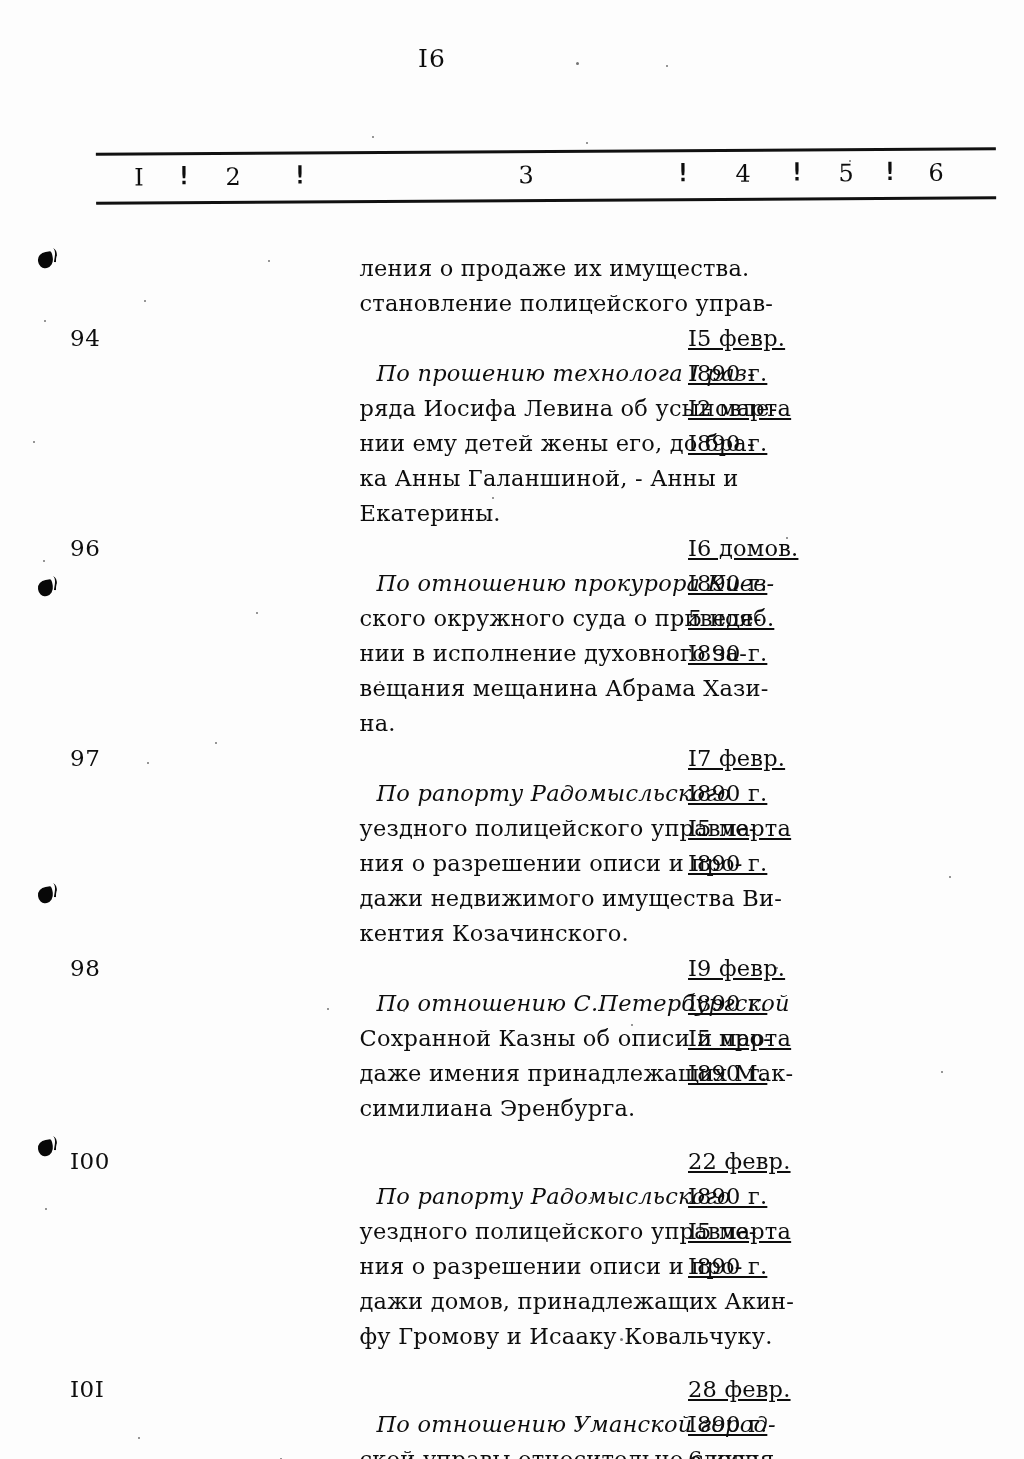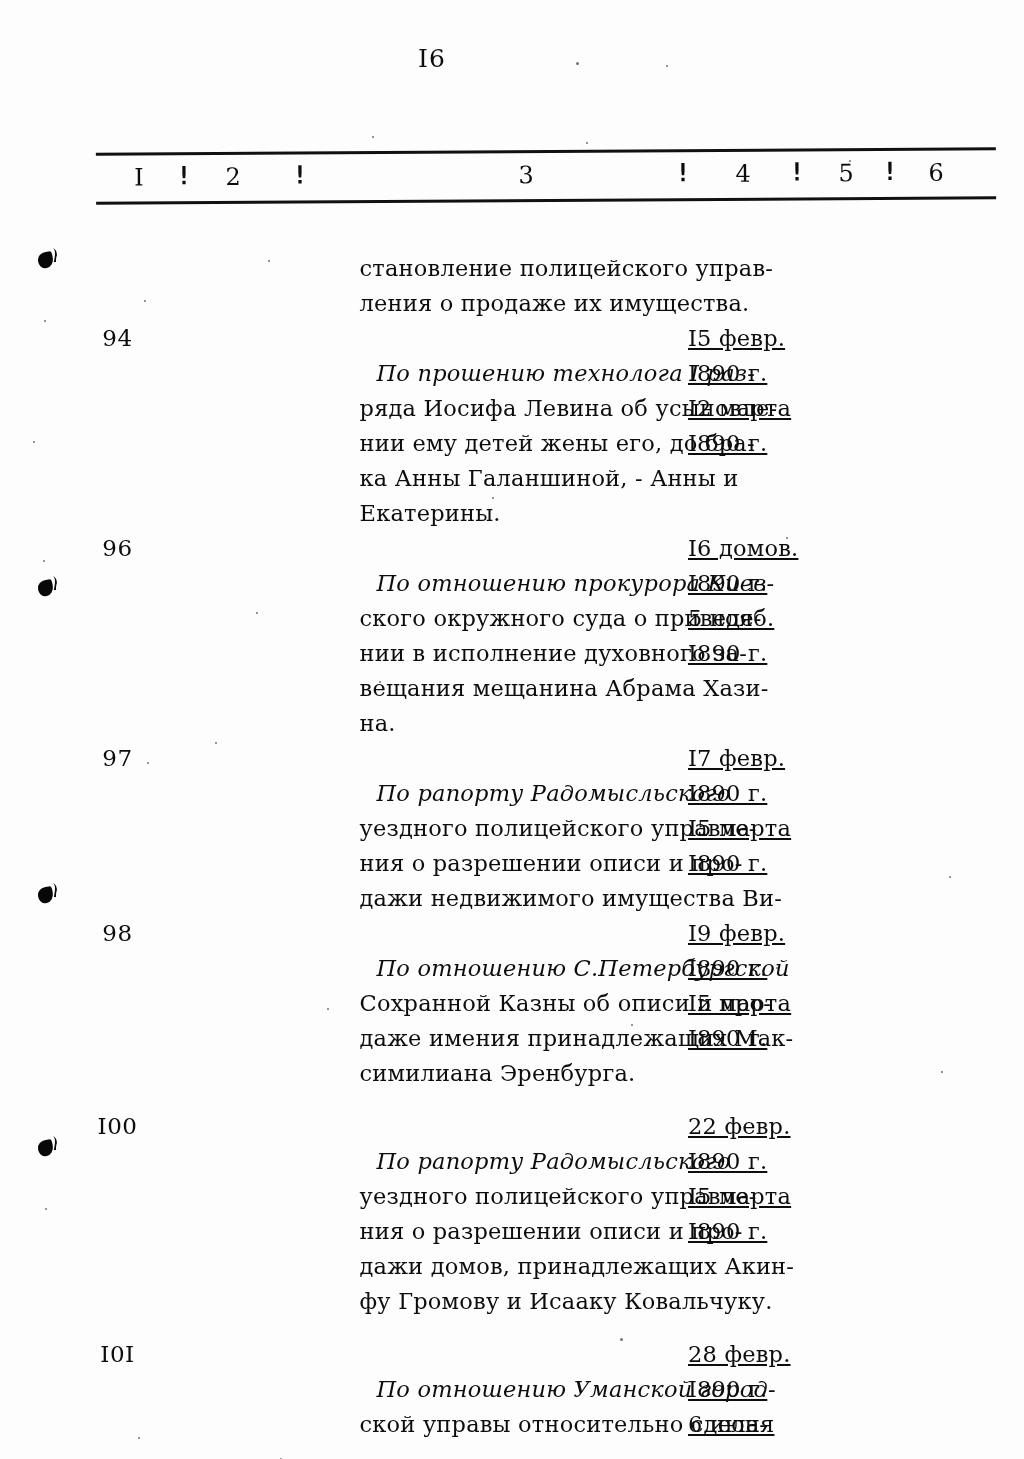--- a/index.html
+++ b/index.html
@@ -84,21 +84,21 @@
     width: 1024px;
   }
   .entry {
     position: relative;
     width: 1024px;
   }
   .entry-num {
     position: absolute;
     left: 70px;
     width: 95px;
-    text-align: center;
+    text-align: left;
     font-size: 23px;
     line-height: 35px;
     font-family: "DejaVu Serif", "Liberation Serif", serif;
     letter-spacing: 0.5px;
   }
   .lines {
     margin-left: 286px;
     width: 700px;
   }
   .line {
@@ -183,24 +183,24 @@
     <span class="colnum" style="left:735px">5</span>
     <span class="bang" style="left:786px">!</span>
     <span class="colnum" style="left:825px">6</span>
   </div>
 
   <div id="entries">
 
     <div class="entry">
       <div class="lines">
         <div class="line">
+          <span class="body">ления о продаже их имущества.</span>
+        </div>
+        <div class="line">
           <span class="body">становление полицейского управ-</span>
-        </div>
-        <div class="line">
-          <span class="body">ления о продаже их имущества.</span>
         </div>
       </div>
     </div>
 
     <div class="gap"></div>
 
     <div class="entry">
       <div class="entry-num">94</div>
       <div class="lines">
         <div class="line">
@@ -265,20 +265,23 @@
           <span class="body">уездного полицейского управле-</span>
           <span class="date">I890 г.</span>
         </div>
         <div class="line">
           <span class="body">ния о разрешении описи и про-</span>
           <span class="date">I5 марта</span>
         </div>
         <div class="line">
           <span class="body">дажи недвижимого имущества Ви-</span>
           <span class="date">I890 г.</span>
+        </div>
+        <div class="line">
+          <span class="body">кентия Козачинского.</span>
         </div>
       </div>
     </div>
 
     <div class="gap"></div>
 
     <div class="entry">
       <div class="entry-num">98</div>
       <div class="lines">
         <div class="line">

